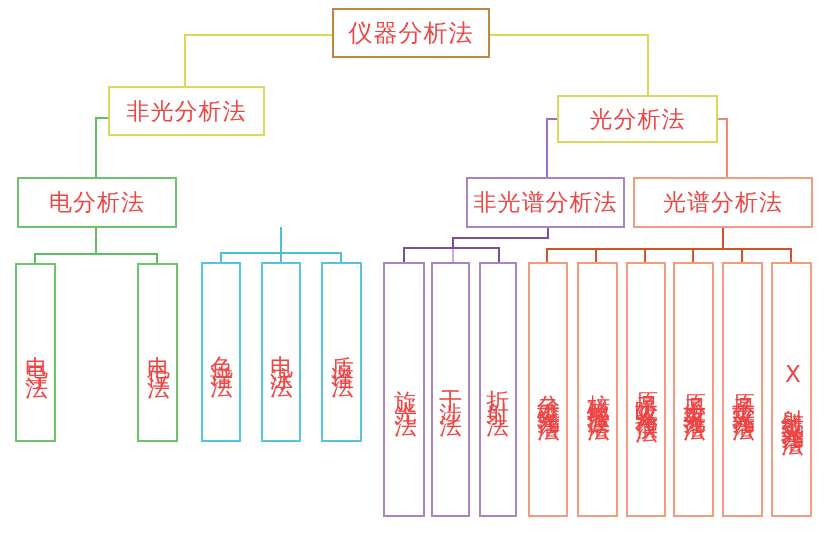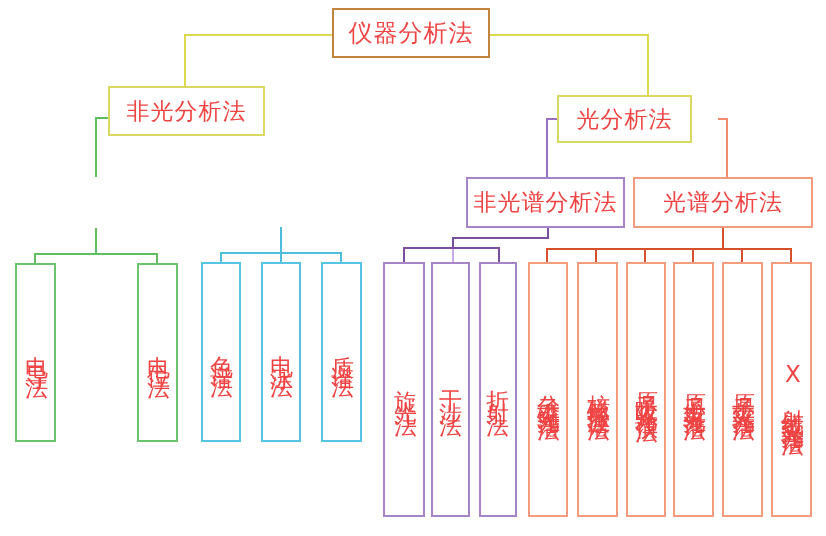--- a/index.html
+++ b/index.html
@@ -67,22 +67,23 @@
   <div class="v" style="left: 546px; top: 248px; height: 14px; background: rgb(212, 81, 42);"></div>
   <div class="v" style="left: 595px; top: 248px; height: 14px; background: rgb(212, 81, 42);"></div>
   <div class="v" style="left: 644px; top: 248px; height: 14px; background: rgb(212, 81, 42);"></div>
   <div class="v" style="left: 692px; top: 248px; height: 14px; background: rgb(212, 81, 42);"></div>
   <div class="v" style="left: 741px; top: 248px; height: 14px; background: rgb(212, 81, 42);"></div>
   <div class="v" style="left: 790px; top: 248px; height: 14px; background: rgb(212, 81, 42);"></div>
 
   <div class="node" style="left: 332px; top: 8px; width: 158px; height: 50px; font-size: 24px; border-color: rgb(194, 131, 60);">仪器分析法</div>
 
   <div class="node" style="left: 108px; top: 86px; width: 157px; height: 50px; border-color: rgb(216, 217, 94);">非光分析法</div>
-  <div class="node" style="left: 557px; top: 95px; width: 135px; height: 48px; border-color: rgb(216, 217, 94);">光分析法</div>
+  <div class="node" style="left: 557px; top: 95px; width: 161px; height: 48px; border-color: rgb(216, 217, 94);">光分析法</div>
 
+  <div class="node" style="left: 17px; top: 177px; width: 160px; height: 51px; border-color: rgb(108, 196, 108);">电分析法</div>
   <div class="node" style="left: 466px; top: 177px; width: 159px; height: 51px; border-color: rgb(167, 131, 199);">非光谱分析法</div>
   <div class="node" style="left: 633px; top: 177px; width: 180px; height: 51px; border-color: rgb(242, 155, 125);">光谱分析法</div>
 
   <div class="leaf sp3" style="left: 15px; top: 263px; width: 41px; height: 179px; border-color: rgb(108, 196, 108);">电导法</div>
   <div class="leaf sp3" style="left: 137px; top: 263px; width: 41px; height: 179px; border-color: rgb(108, 196, 108);">电位法</div>
 
   <div class="leaf sp3" style="left: 201px; top: 262px; width: 40px; height: 180px; border-color: rgb(87, 196, 227);">色谱法</div>
   <div class="leaf sp3" style="left: 261px; top: 262px; width: 40px; height: 180px; border-color: rgb(87, 196, 227);">电泳法</div>
   <div class="leaf sp3" style="left: 321px; top: 262px; width: 41px; height: 180px; border-color: rgb(87, 196, 227);">质谱法</div>
 

